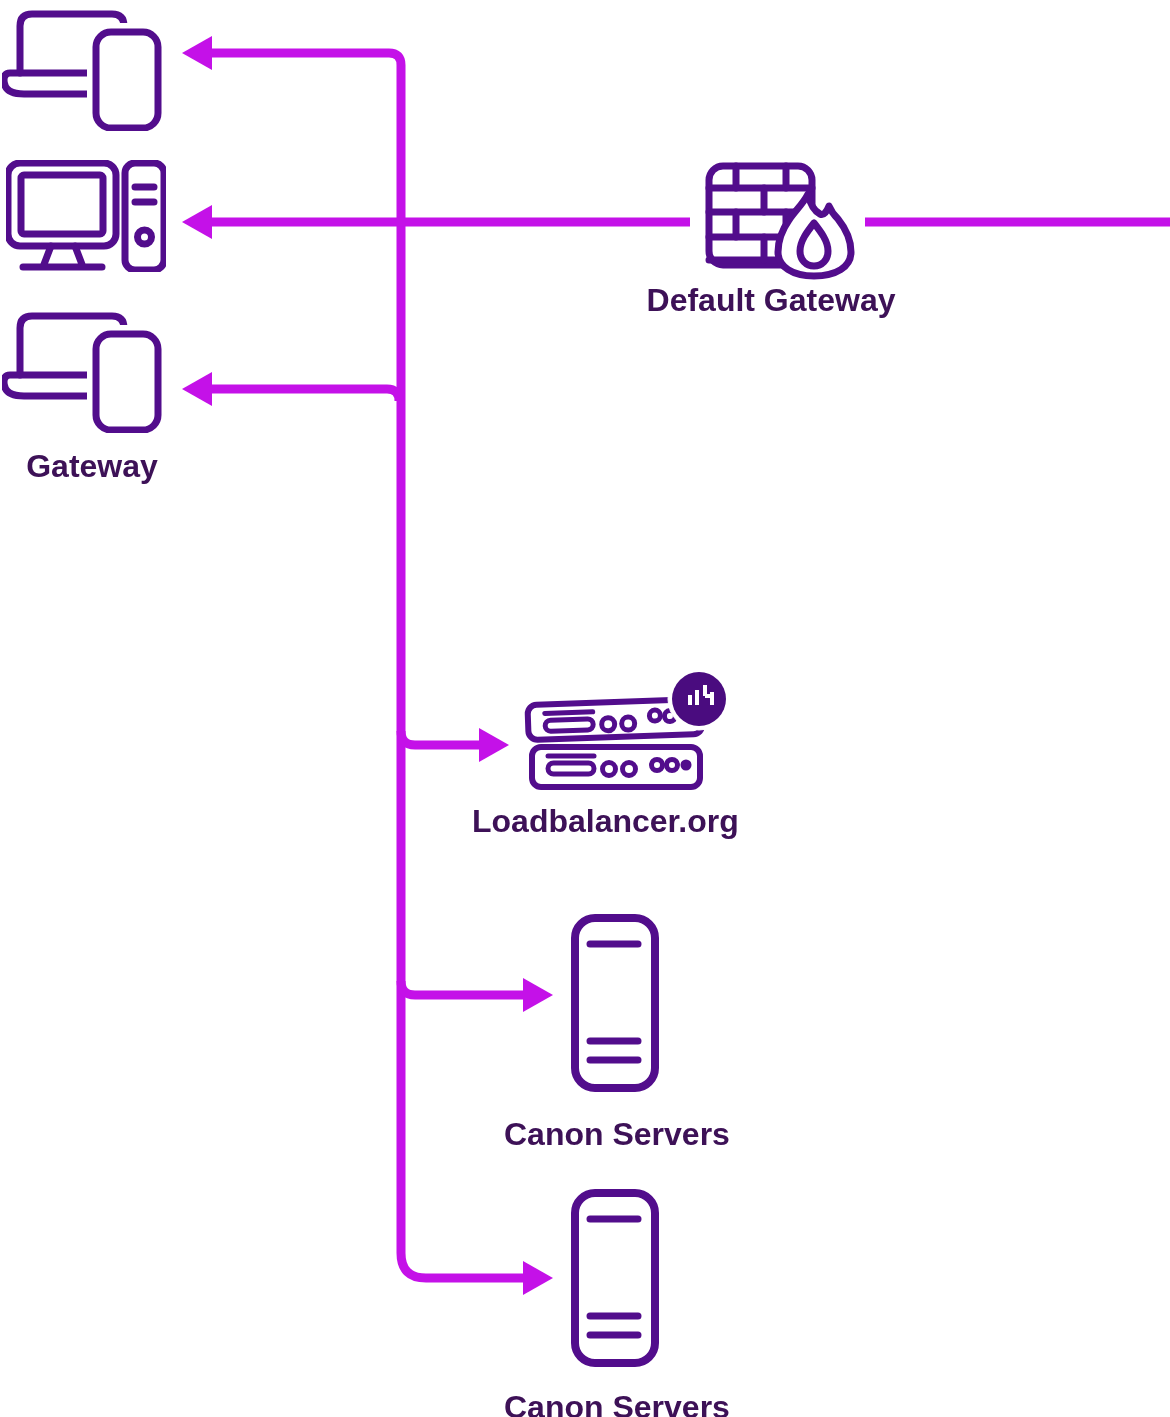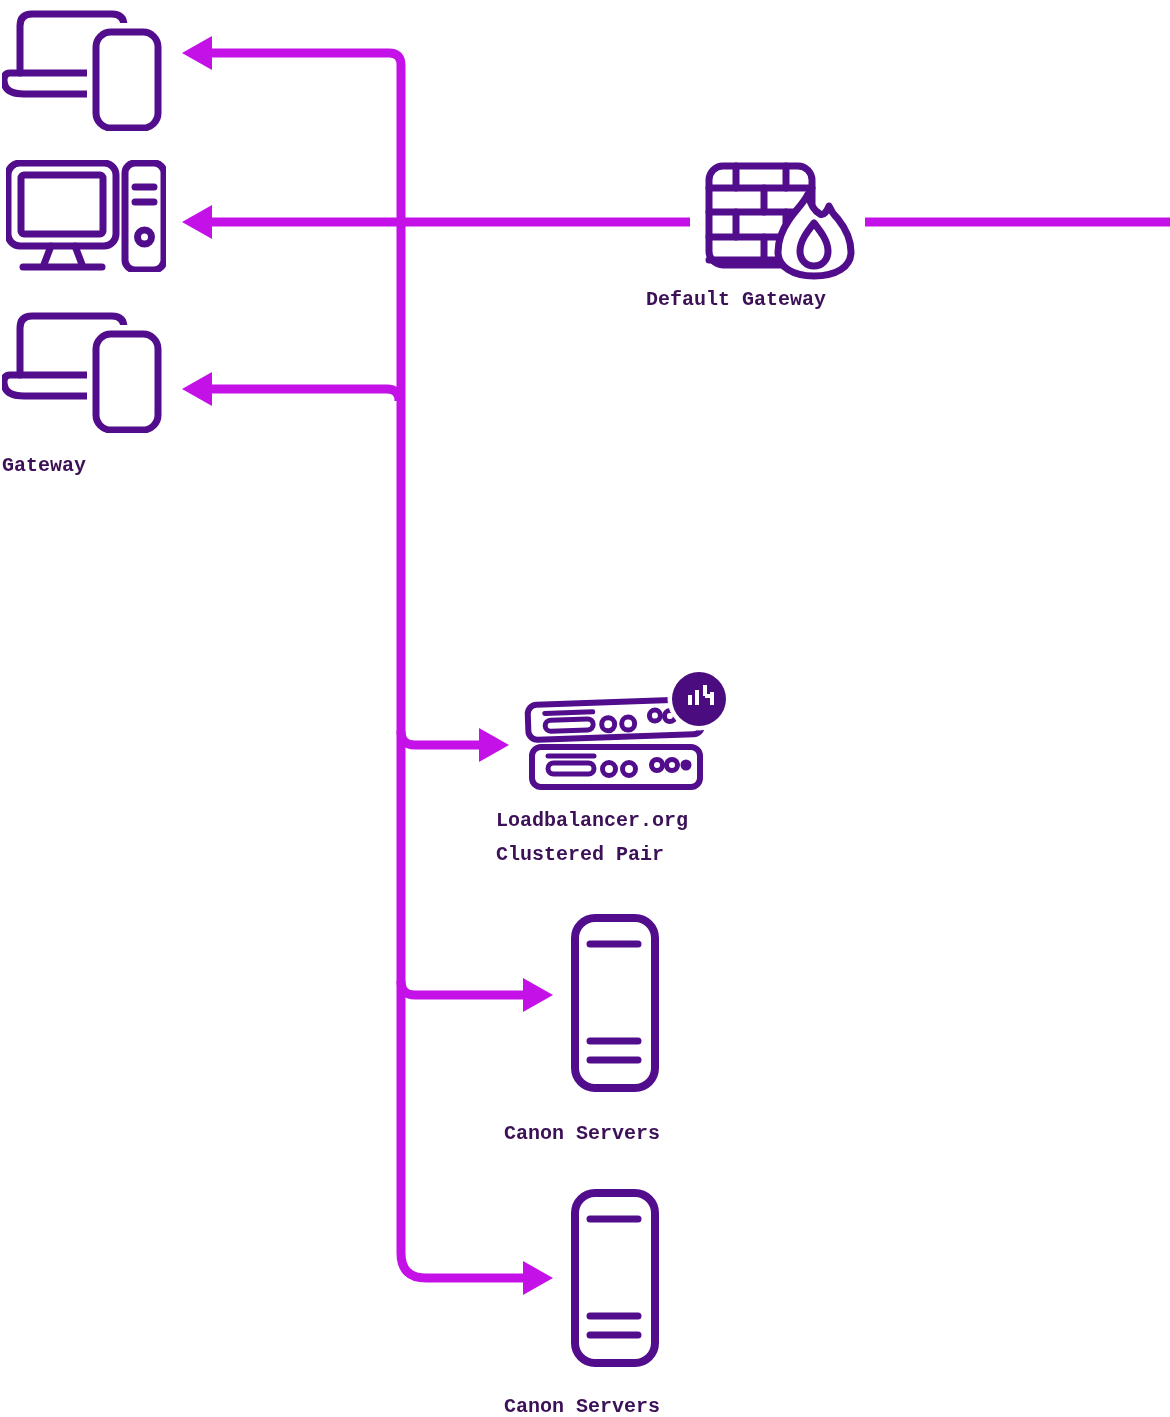--- a/index.html
+++ b/index.html
@@ -17,23 +17,23 @@
   
   .ic{stroke:var(--c-icon,#520D8C);fill:none;stroke-linecap:round;stroke-linejoin:round;}
   .sw8{stroke-width:8;} .sw7{stroke-width:7;} .sw6{stroke-width:6;} .sw5{stroke-width:5;}
   .whfill{fill:#fff;}
   .halo{stroke:#fff;fill:#fff;}
   .badge-fill{fill:var(--c-badge,#4A0C7F);stroke:none;}
   .badge-glyph{stroke:#fff;stroke-width:4;fill:none;stroke-linecap:butt;stroke-linejoin:miter;}
   .dotfill{fill:var(--c-icon,#520D8C);stroke:none;}
   .label{
     position:absolute;
-    font-weight:700;font-size:20px;line-height:34px;
+    font-weight:700;font-size:32px;line-height:34px;
     color:var(--c-text,#3D1157);
-    white-space:nowrap;font-family:Liberation Mono, monospace;
+    text-align:center;white-space:nowrap;
   }
 </style>
 </head>
 <body>
 
 <div id="canvas">
 
   <svg style="left:0;top:0;" width="1170" height="1417" viewBox="0 0 1170 1417">
 
     <path class="ln" d="M 210 53 H 389 Q 401 53 401 65 V 1253 Q 401 1278 426 1278 H 523"></path>
@@ -122,23 +122,22 @@
       <circle class="ic sw5" cx="148" cy="97" r="5.5"></circle>
       <circle class="dotfill" cx="162" cy="97" r="5.5"></circle>
     </g>
     <g>
       <circle class="halo" cx="175" cy="31" r="31"></circle>
       <circle class="badge-fill" cx="175" cy="31" r="27"></circle>
       <path class="badge-glyph" d="M 166 27 V 37 M 173 22 V 37 M 181 17 V 28 M 181 28 H 188 M 188 24 V 37"></path>
     </g>
   </svg>
 
-  <div class="label" style="left:496px;top:804px;width:245px;">
+  <div class="label" style="left:472px;top:804px;width:245px;">
     <div>Loadbalancer.org</div>
-    <div>Clustered Pair</div>
   </div>
 
   <svg style="left:570px;top:913px;" width="90" height="180" viewBox="0 0 90 180">
     <rect class="ic sw8" x="5" y="5" width="80" height="170" rx="20"></rect>
     <path class="ic sw7" d="M 20 31 H 68"></path>
     <path class="ic sw7" d="M 20 128 H 68 M 20 147 H 68"></path>
   </svg>
 
   <div class="label" style="left:504px;top:1117px;width:220px;">Canon Servers</div>
 

